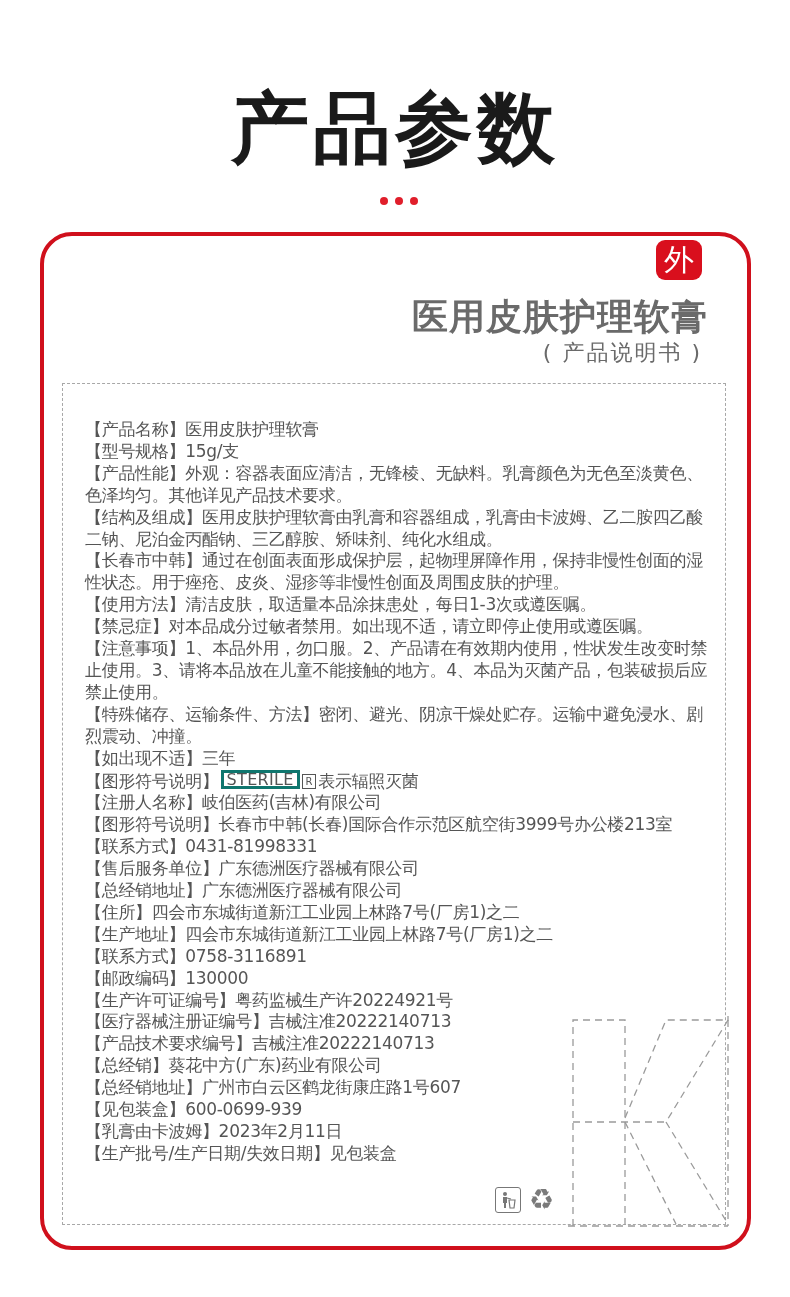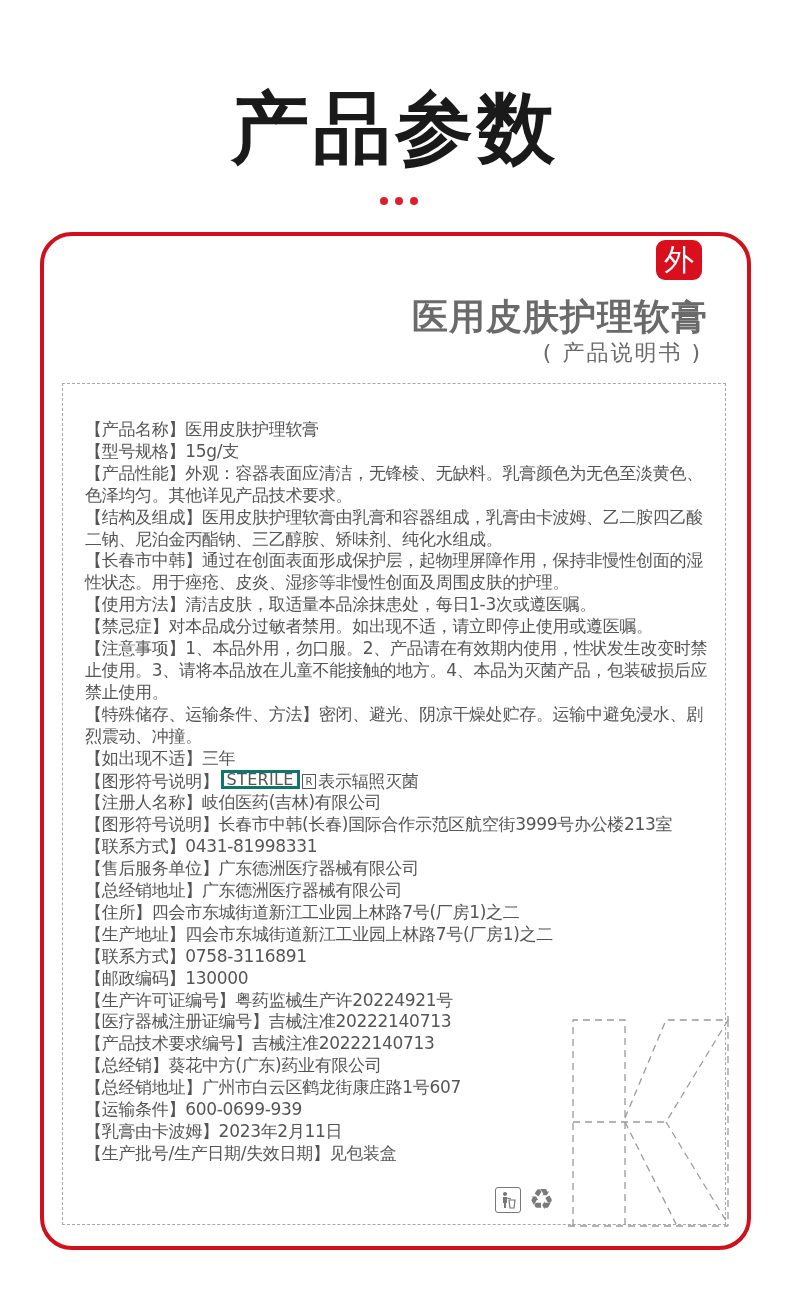--- a/index.html
+++ b/index.html
@@ -91,21 +91,21 @@
   <p class="spec-line"><span class="spec-key">【总经销地址】</span><span>广东德洲医疗器械有限公司</span></p>
   <p class="spec-line"><span class="spec-key">【住所】</span><span>四会市东城街道新江工业园上林路7号(厂房1)之二</span></p>
   <p class="spec-line"><span class="spec-key">【生产地址】</span><span>四会市东城街道新江工业园上林路7号(厂房1)之二</span></p>
   <p class="spec-line"><span class="spec-key">【联系方式】</span><span>0758-3116891</span></p>
   <p class="spec-line"><span class="spec-key">【邮政编码】</span><span>130000</span></p>
   <p class="spec-line"><span class="spec-key">【生产许可证编号】</span><span>粤药监械生产许20224921号</span></p>
   <p class="spec-line"><span class="spec-key">【医疗器械注册证编号】</span><span>吉械注准20222140713</span></p>
   <p class="spec-line"><span class="spec-key">【产品技术要求编号】</span><span>吉械注准20222140713</span></p>
   <p class="spec-line"><span class="spec-key">【总经销】</span><span>葵花中方(广东)药业有限公司</span></p>
   <p class="spec-line"><span class="spec-key">【总经销地址】</span><span>广州市白云区鹤龙街康庄路1号607</span></p>
-  <p class="spec-line"><span class="spec-key">【运输条件】</span><span>600-0699-939</span></p>
+  <p class="spec-line"><span class="spec-key">【见包装盒】</span><span>600-0699-939</span></p>
   <p class="spec-line"><span class="spec-key">【乳膏由卡波姆】</span><span>2023年2月11日</span></p>
   <p class="spec-line"><span class="spec-key">【生产批号/生产日期/失效日期】</span><span>见包装盒</span></p>
 </div>
 
 <svg class="k-logo" width="162" height="212" viewBox="0 0 162 212">
   <g fill="none" stroke="#9a9a9a" stroke-width="1.3" stroke-dasharray="7,5">
     <polyline points="5,210 5,4 57,4 57,210"></polyline>
     <polyline points="57,102 98,4 160,4 160,0"></polyline>
     <line x1="160" y1="4" x2="98" y2="106"></line>
     <line x1="5" y1="106" x2="98" y2="106"></line>

